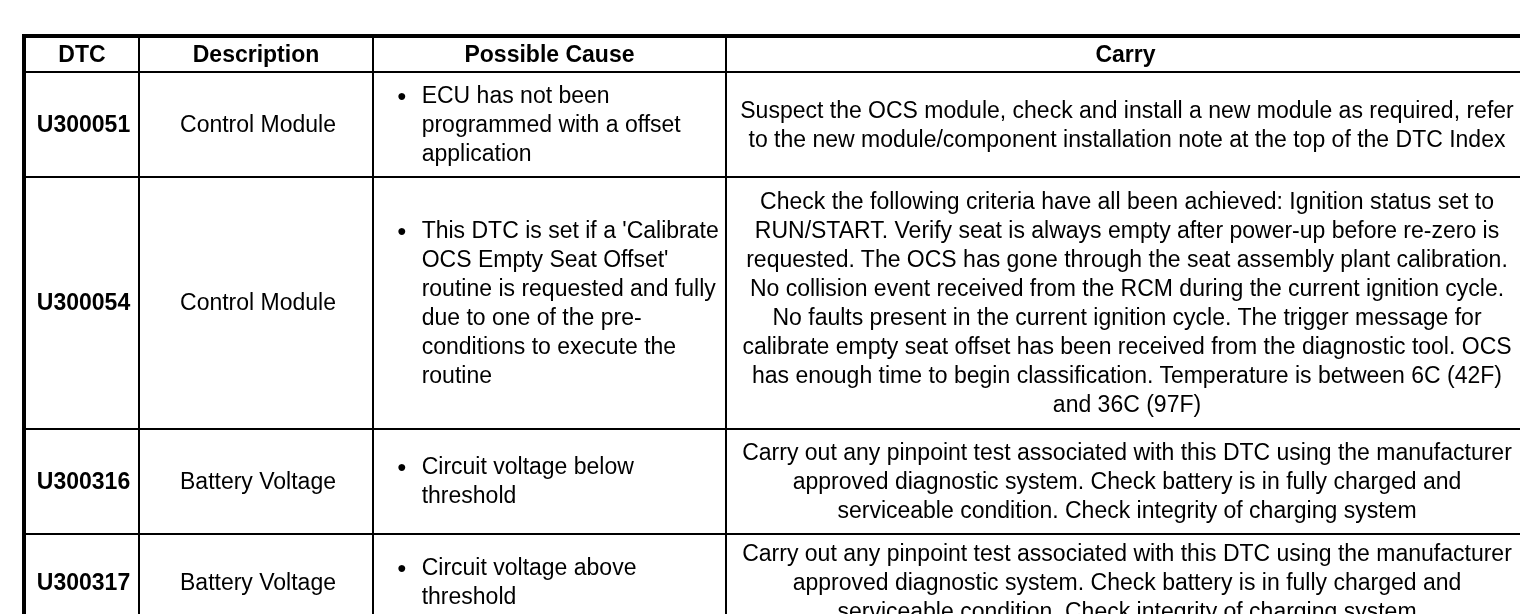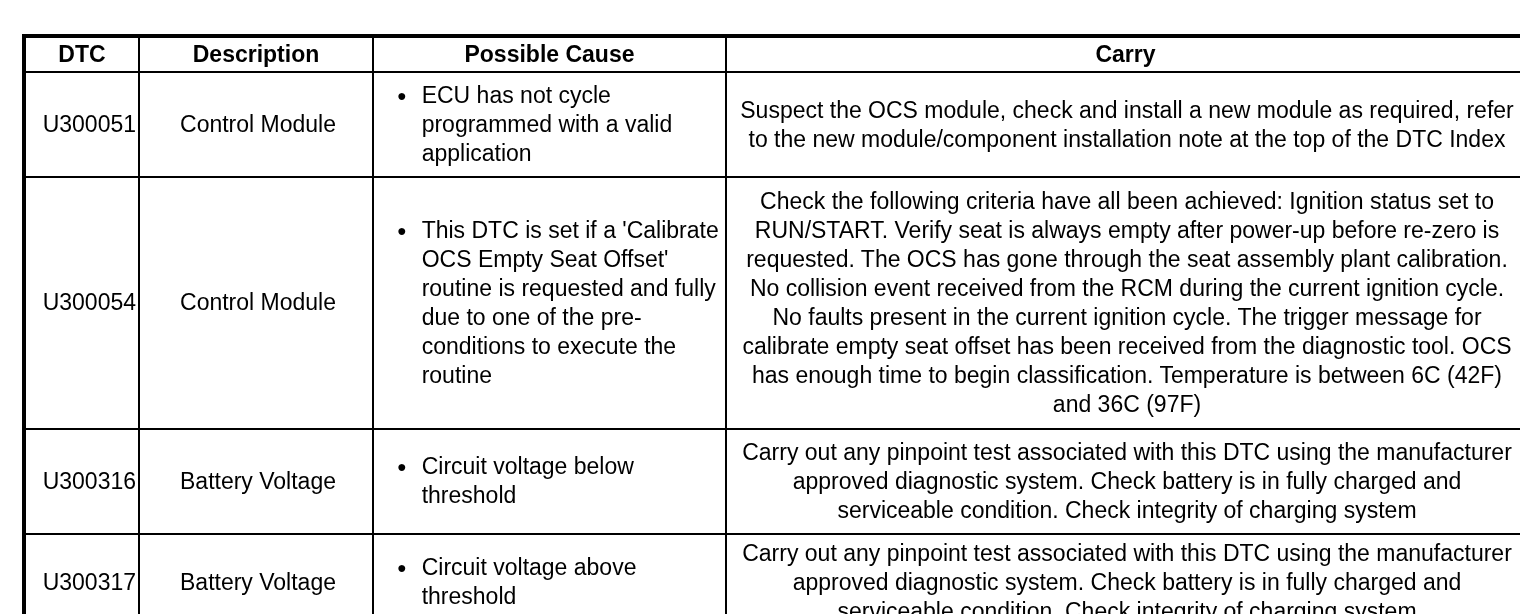--- a/index.html
+++ b/index.html
@@ -37,21 +37,21 @@
     font-weight: bold;
     text-align: center;
     padding: 2px 4px;
   }
   thead tr { height: 35px; }
   tbody tr:nth-child(1) { height: 105px; }
   tbody tr:nth-child(2) { height: 251px; }
   tbody tr:nth-child(3) { height: 105px; }
   tbody tr:nth-child(4) { height: 98px; }
 
-  td.c-dtc  { padding: 2px 2px 2px 5px; text-align: right; }
+  td.c-dtc  { padding: 2px 2px 2px 5px; text-align: center; font-weight: bold; }
   td.c-desc { padding: 2px 4px 2px 8px; text-align: center; }
   td.c-cause { padding: 2px 6px 2px 0; }
   td.c-action { padding: 4px 6px 4px 9px; text-align: center; }
 
   .cause-item {
     display: flex;
     align-items: flex-start;
     padding-left: 23px;
   }
   .bullet {
@@ -83,21 +83,21 @@
         <th>Carry</th>
       </tr>
     </thead>
     <tbody>
         <tr>
     <td class="c-dtc">U300051</td>
     <td class="c-desc">Control Module</td>
     <td class="c-cause">
             <div class="cause-item">
               <span class="bullet">●</span>
-              <span class="cause-text">ECU has not cycle programmed with a valid application</span>
+              <span class="cause-text">ECU has not been programmed with a offset application</span>
             </div>
           </td>
     <td class="c-action">Suspect the OCS module, check and install a new module as required, refer to the new module/component installation note at the top of the DTC Index</td>
   </tr>
         <tr>
     <td class="c-dtc">U300054</td>
     <td class="c-desc">Control Module</td>
     <td class="c-cause">
             <div class="cause-item">
               <span class="bullet">●</span>

